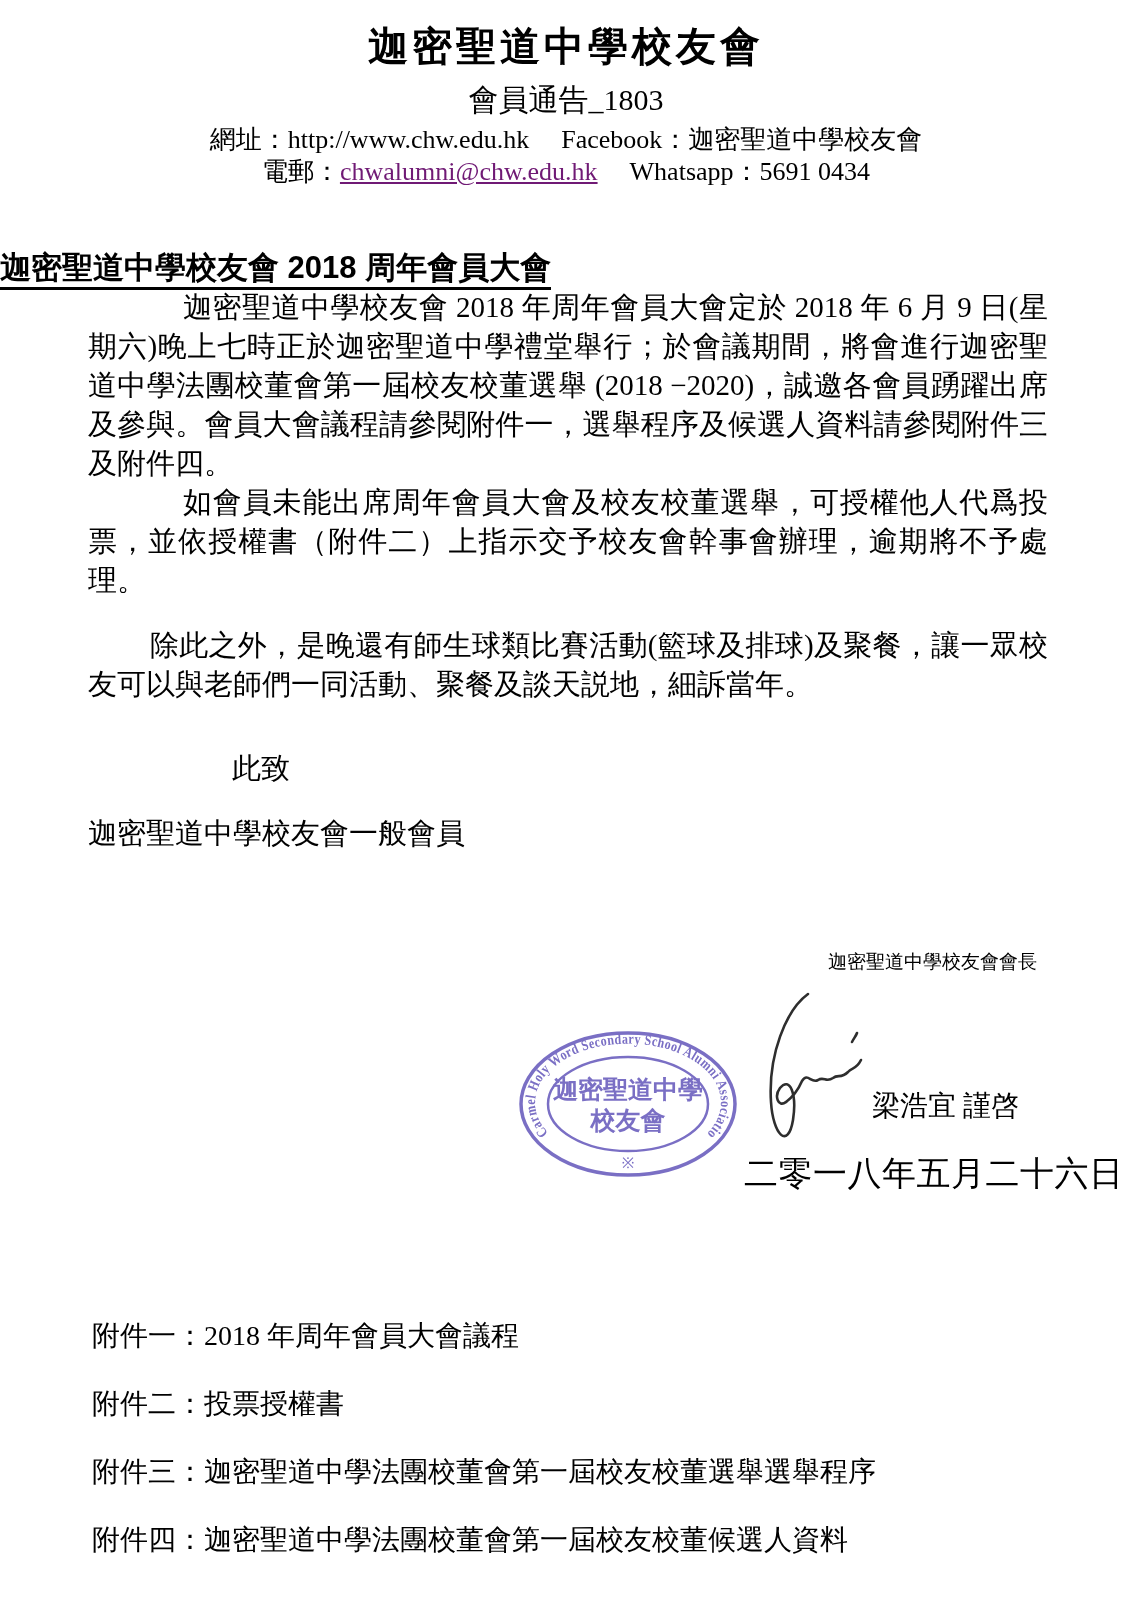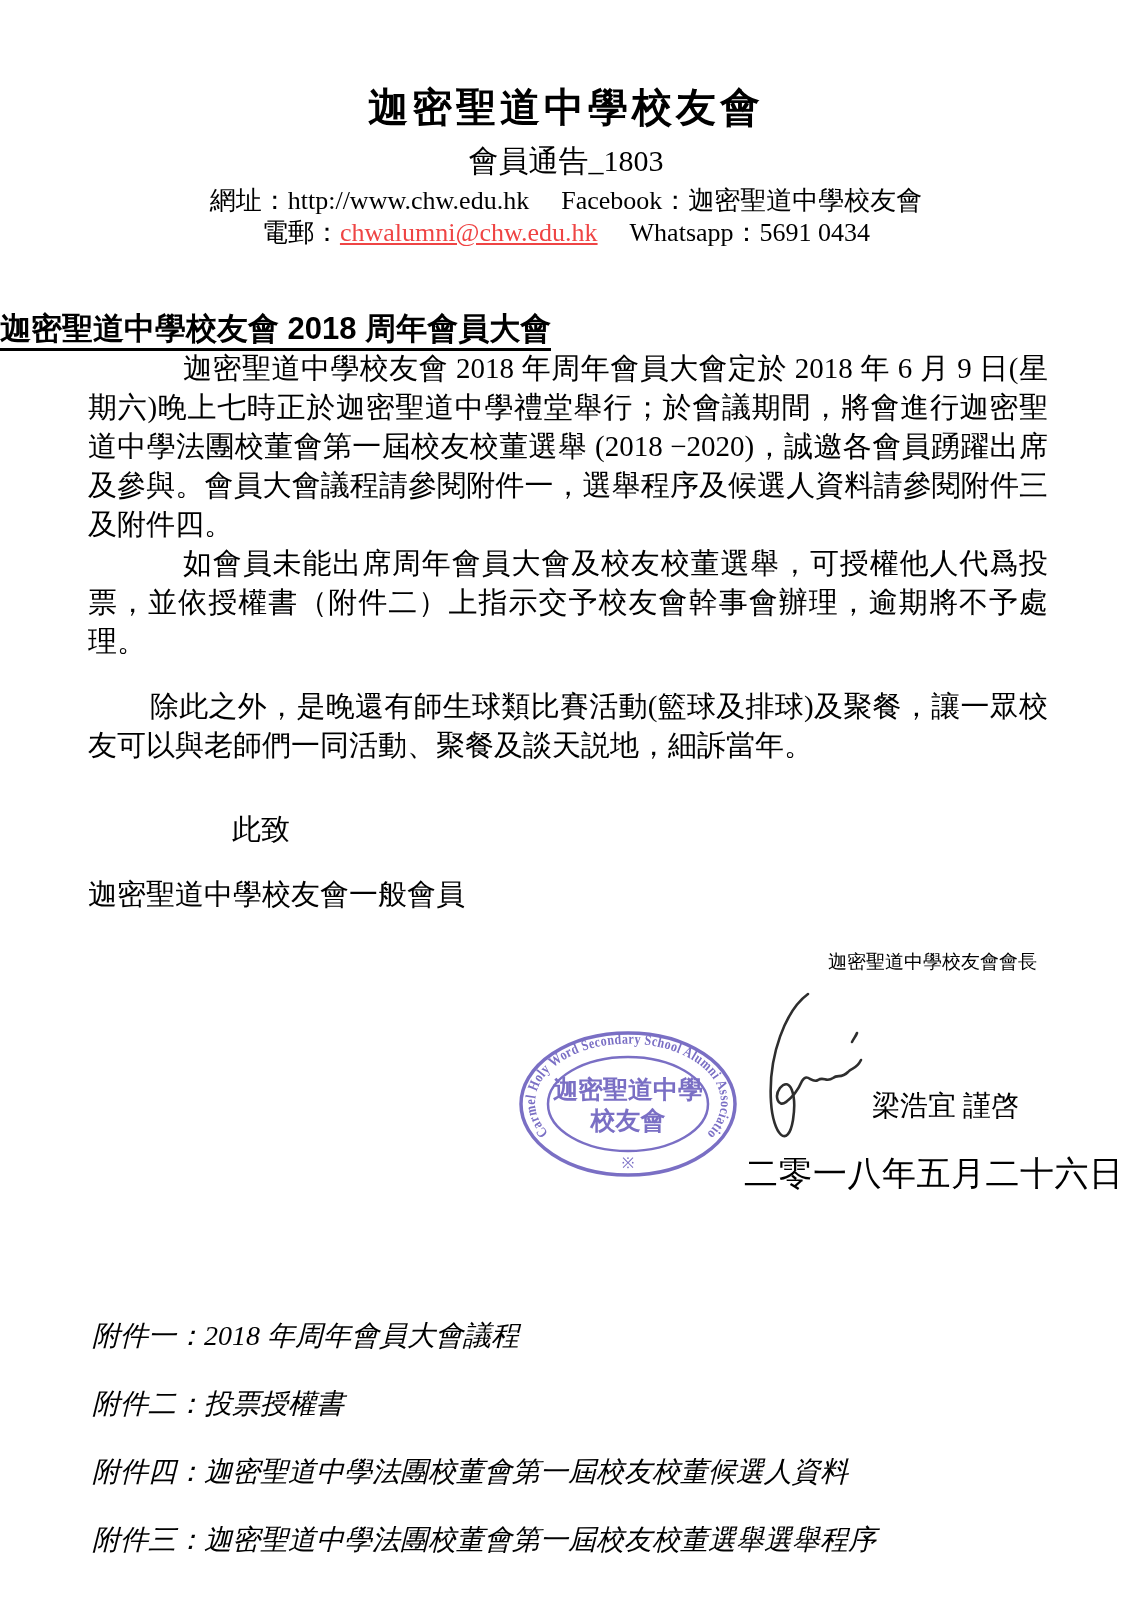--- a/index.html
+++ b/index.html
@@ -6,27 +6,27 @@
   .page{
     position:relative;
     width:1132px;height:1600px;
     margin:0 auto;
     background:#ffffff;
     color:#000;
     font-family:"Liberation Serif","DejaVu Serif",serif;
     overflow:hidden;
   }
   
-  .header{ text-align:center; padding-top:85px; }
+  .header{ text-align:center; padding-top:24px; }
   .org-name{ font-size:40px; font-weight:bold; line-height:46px; letter-spacing:4px; }
   .notice-no{ font-size:30px; line-height:36px; margin-top:12px; }
   .contact-line1{ font-size:26px; line-height:32px; margin-top:6px;text-align:center; }
   .contact-line2{ font-size:26px; line-height:32px; }
   .hgap{ display:inline-block; width:32px; }
-  .email-link{ color:#ef4444; text-decoration:underline; cursor:pointer; }
+  .email-link{ color:#701a75; text-decoration:underline; cursor:pointer; }
   
   .subject{ margin-top:60px;
     font-family:"Liberation Sans","DejaVu Sans",sans-serif;
     font-size:31px; font-weight:bold; line-height:40px;}
   .subject-inner{ border-bottom:3px solid #000; padding-bottom:2px; }
   
   .body-text{ margin:0 84px 0 88px; font-size:29px; line-height:39px; text-align:justify; }
   .body-text p{ margin:0; }
   .p-indent-lg{ text-indent:95px; }
   .p-indent-md{ text-indent:62px; margin-top:26px !important; }
@@ -34,21 +34,21 @@
   .valediction{ margin-top:45px !important; padding-left:144px; }
   .recipient{ margin-top:26px !important; }
   
   .president-line{ position:absolute; top:945px; right:95px; font-size:19px; line-height:34px; }
   .signature-svg{ position:absolute; left:738px; top:980px; }
   .stamp-svg{ position:absolute; left:516px; top:1028px; opacity:.92; }
   .signer-name{ position:absolute; left:872px; top:1090px; font-size:28px; line-height:32px; }
   .date-line{ position:absolute; left:744px; top:1158px; font-size:34px; line-height:32px; letter-spacing:0.5px; }
   
   .attachments{ position:absolute; left:92px; top:1322px; list-style:none; margin:0; padding:0; }
-  .attachments li{ font-size:28px; line-height:28px; margin-bottom:40px; white-space:nowrap;font-style:italic; }
+  .attachments li{ font-size:28px; line-height:28px; margin-bottom:40px; white-space:nowrap; }
 </style>
 </head>
 <body>
 
 <div class="page">
 
   <div class="header">
     <div class="org-name">迦密聖道中學校友會</div>
     <div class="notice-no">會員通告_1803</div>
     <div class="contact-line1">
@@ -94,17 +94,17 @@
     <text x="112" y="101" text-anchor="middle" fill="#6f63c0" font-size="25" font-weight="bold" font-family="Liberation Sans, DejaVu Sans, sans-serif">校友會</text>
     <text x="112" y="140" text-anchor="middle" fill="#6f63c0" font-size="15">※</text>
   </svg>
 
   <div class="signer-name">梁浩宜 謹啓</div>
   <div class="date-line">二零一八年五月二十六日</div>
 
   <ul class="attachments">
     <li>附件一：2018 年周年會員大會議程</li>
     <li>附件二：投票授權書</li>
+    <li>附件三：迦密聖道中學法團校董會第一屆校友校董選舉選舉程序</li>
     <li>附件四：迦密聖道中學法團校董會第一屆校友校董候選人資料</li>
-    <li>附件三：迦密聖道中學法團校董會第一屆校友校董選舉選舉程序</li>
   </ul>
 
 </div>
 
 </body></html>

